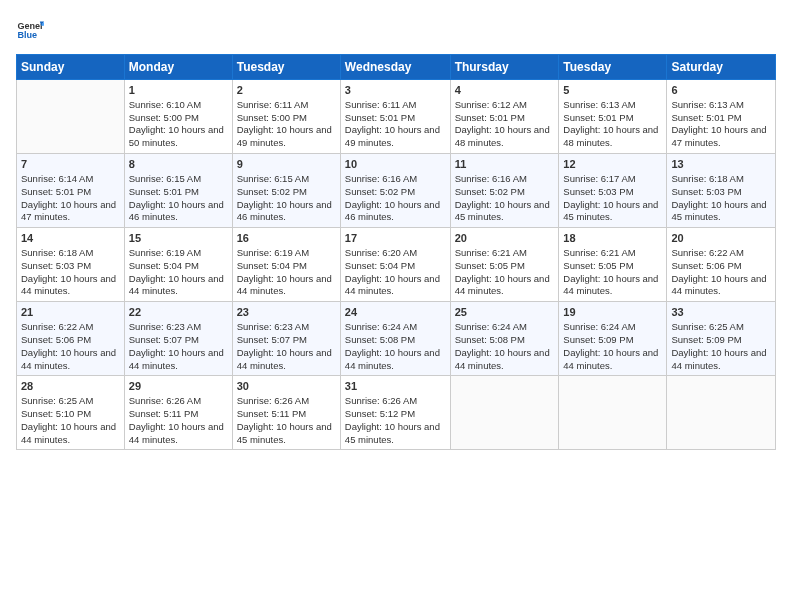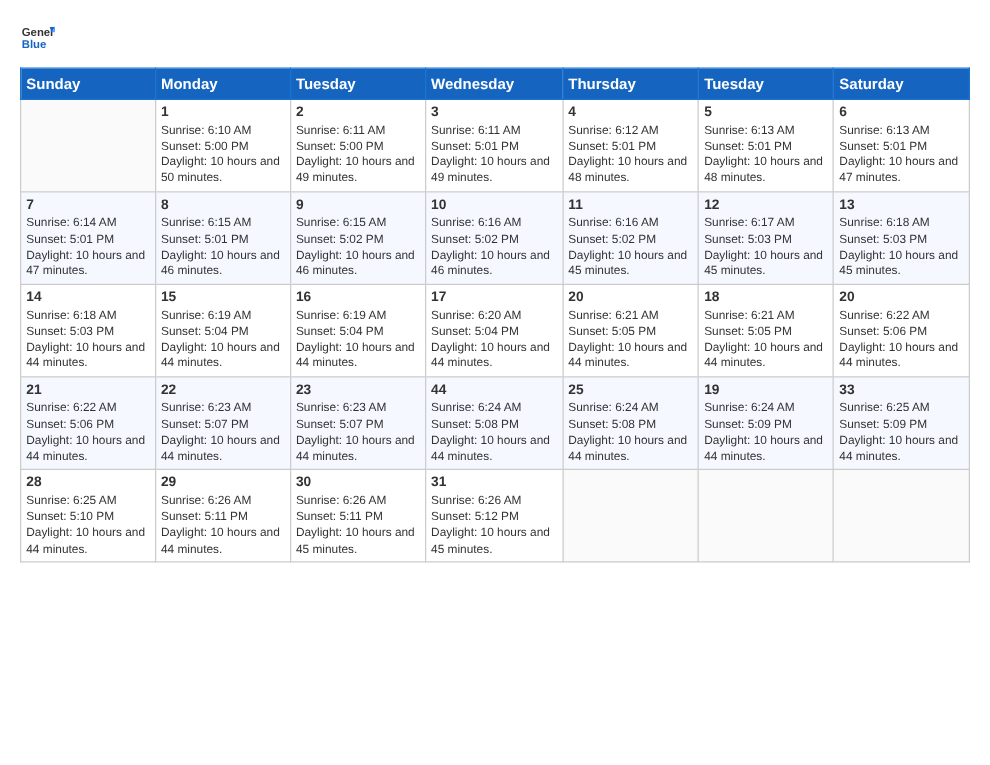--- a/index.html
+++ b/index.html
@@ -256,21 +256,21 @@
             <div>Sunset: 5:07 PM</div>
             <div>Daylight: 10 hours and 44 minutes.</div>
           </td>
           <td>
             <span class="day-number">23</span>
             <div>Sunrise: 6:23 AM</div>
             <div>Sunset: 5:07 PM</div>
             <div>Daylight: 10 hours and 44 minutes.</div>
           </td>
           <td>
-            <span class="day-number">44</span>
+            <span class="day-number">24</span>
             <div>Sunrise: 6:24 AM</div>
             <div>Sunset: 5:08 PM</div>
             <div>Daylight: 10 hours and 44 minutes.</div>
           </td>
           <td>
             <span class="day-number">25</span>
             <div>Sunrise: 6:24 AM</div>
             <div>Sunset: 5:08 PM</div>
             <div>Daylight: 10 hours and 44 minutes.</div>
           </td>

